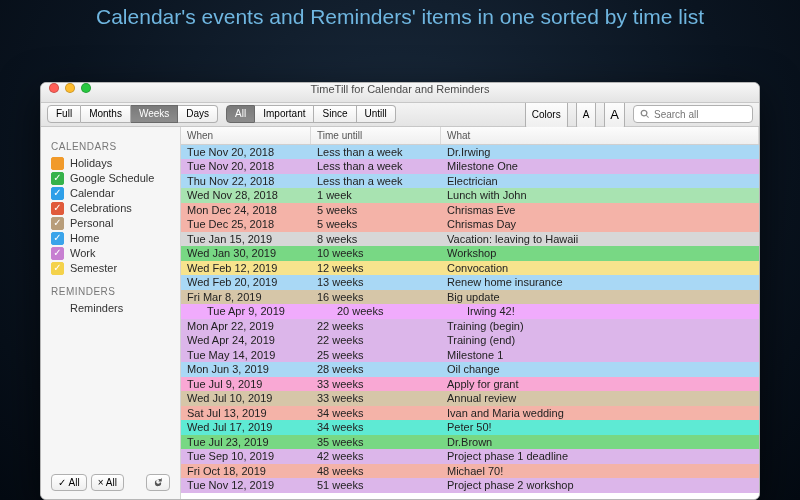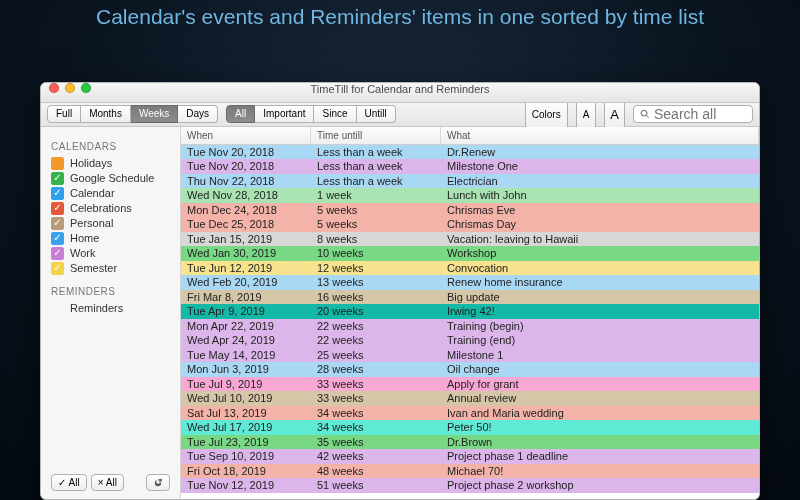--- a/index.html
+++ b/index.html
@@ -97,21 +97,21 @@
     border:1px solid #b0b0b0;border-radius:4px;
     height:32px;padding:0 6px;cursor:pointer;
   }
   .fontbtn.big{font-size:13px;padding:0 5px}
   .search{
     display:flex;align-items:center;gap:4px;
     background:#fff;border:1px solid #b0b0b0;border-radius:4px;
     height:18px;padding:0 6px;min-width:120px;
   }
   .search svg{width:10px;height:10px;fill:#888}
-  .search input{border:none;outline:none;font:inherit;font-size:14px;width:90px;background:transparent}
+  .search input{border:none;outline:none;font:inherit;font-size:10px;width:90px;background:transparent}
   .body{display:flex;height:380px}
   .sidebar{
     width:140px;background:#f6f6f6;border-right:1px solid #d4d4d4;
     padding:8px 10px; font-size:11px; display:flex;flex-direction:column;
   }
   .sb-head{color:#777;font-size:10px;letter-spacing:.5px;margin:6px 0 4px}
   .cal-item{display:flex;align-items:center;gap:6px;padding:1px 0;color:#333}
   .chk{width:13px;height:13px;border:1px solid #999;border-radius:2px;display:flex;align-items:center;justify-content:center;font-size:10px;line-height:1;color:#fff}
   .sb-spacer{flex:1}
   .sb-foot{display:flex;gap:4px;align-items:center;padding-top:6px}
@@ -227,21 +227,21 @@
       <div class="table">
         <div class="thead">
           <div class="th c-when">When</div>
           <div class="th c-until">Time untill</div>
           <div class="th c-what">What</div>
         </div>
         <div id="rows">
             <div class="row" style="background: rgb(169, 216, 245);">
               <div class="cell c-when">Tue Nov 20, 2018</div>
               <div class="cell c-until">Less than a week</div>
-              <div class="cell c-what">Dr.Renew</div>
+              <div class="cell c-what">Dr.Irwing</div>
             </div>
             <div class="row" style="background: rgb(220, 182, 234);">
               <div class="cell c-when">Tue Nov 20, 2018</div>
               <div class="cell c-until">Less than a week</div>
               <div class="cell c-what">Milestone One</div>
             </div>
             <div class="row" style="background: rgb(169, 216, 245);">
               <div class="cell c-when">Thu Nov 22, 2018</div>
               <div class="cell c-until">Less than a week</div>
               <div class="cell c-what">Electrician</div>
@@ -265,35 +265,35 @@
               <div class="cell c-when">Tue Jan 15, 2019</div>
               <div class="cell c-until">8 weeks</div>
               <div class="cell c-what">Vacation: leaving to Hawaii</div>
             </div>
             <div class="row" style="background: rgb(120, 216, 132);">
               <div class="cell c-when">Wed Jan 30, 2019</div>
               <div class="cell c-until">10 weeks</div>
               <div class="cell c-what">Workshop</div>
             </div>
             <div class="row" style="background: rgb(247, 227, 141);">
-              <div class="cell c-when">Tue Jun 12, 2019</div>
+              <div class="cell c-when">Wed Feb 12, 2019</div>
               <div class="cell c-until">12 weeks</div>
               <div class="cell c-what">Convocation</div>
             </div>
             <div class="row" style="background: rgb(169, 216, 245);">
               <div class="cell c-when">Wed Feb 20, 2019</div>
               <div class="cell c-until">13 weeks</div>
               <div class="cell c-what">Renew home insurance</div>
             </div>
             <div class="row" style="background: rgb(214, 198, 168);">
               <div class="cell c-when">Fri Mar 8, 2019</div>
               <div class="cell c-until">16 weeks</div>
               <div class="cell c-what">Big update</div>
             </div>
-            <div class="row" style="background: #14b8a6;">
+            <div class="row" style="background: #f0abfc; padding-left: 20px;">
               <div class="cell c-when">Tue Apr 9, 2019</div>
               <div class="cell c-until">20 weeks</div>
               <div class="cell c-what">Irwing 42!</div>
             </div>
             <div class="row" style="background: rgb(220, 182, 234);">
               <div class="cell c-when">Mon Apr 22, 2019</div>
               <div class="cell c-until">22 weeks</div>
               <div class="cell c-what">Training (begin)</div>
             </div>
             <div class="row" style="background: rgb(220, 182, 234);">

